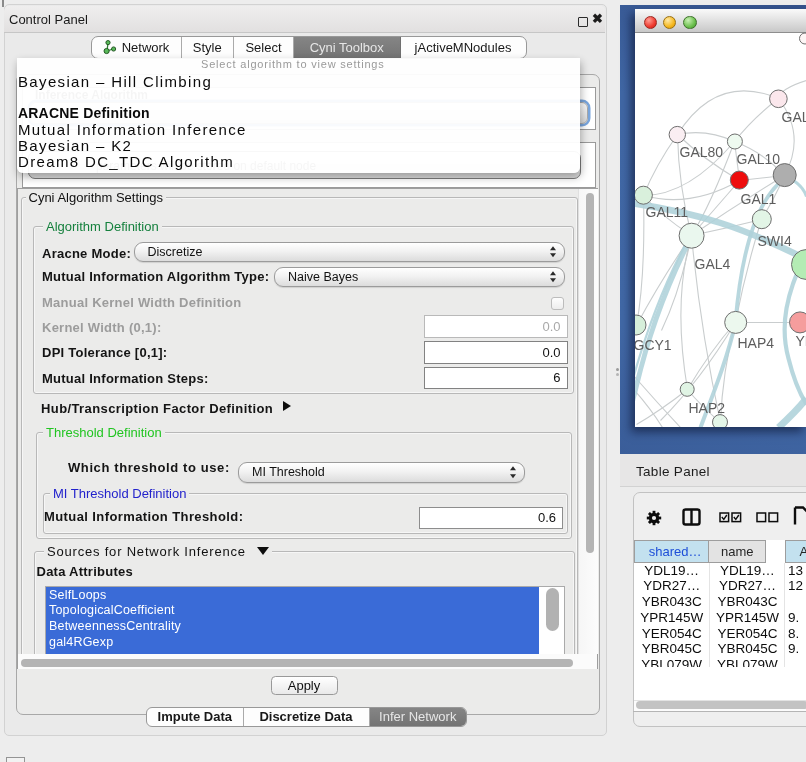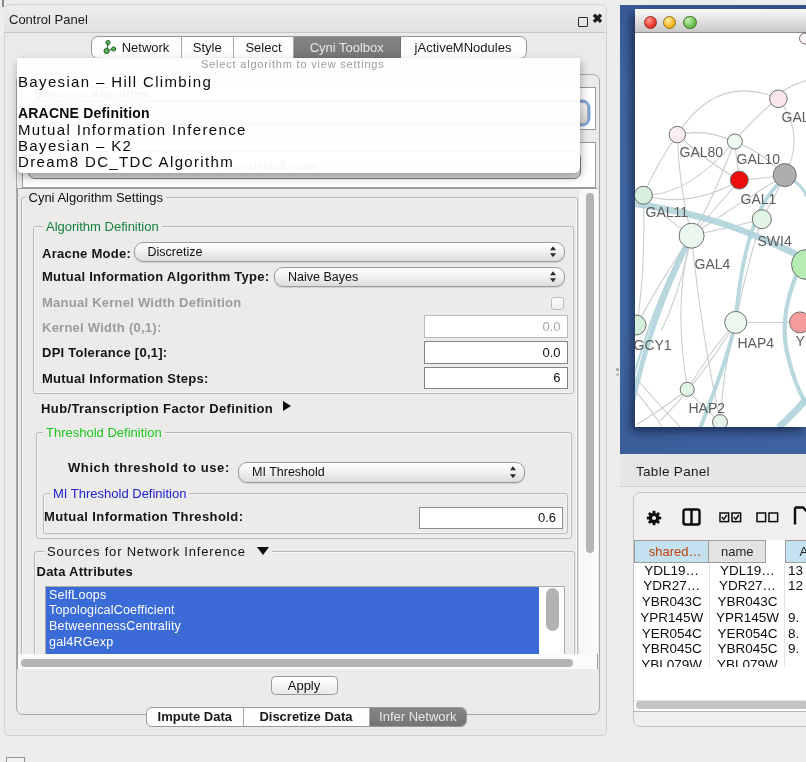--- a/index.html
+++ b/index.html
@@ -282,21 +282,21 @@
         <rect x="124" y="13" width="8.6" height="8.6"></rect>
         <rect x="136" y="13" width="8.6" height="8.6"></rect>
       </g>
 
       <path d="M162,7.5 h8 l5,5 v12" fill="none" stroke="#0d0d0d" stroke-width="2.4"></path>
       <path d="M162,7.5 v17" fill="none" stroke="#0d0d0d" stroke-width="2.4"></path>
     </svg>
 
     <div class="abs" style="left:634px;top:539.5px;width:172px;height:160px;background:#fff;"></div>
 
-    <div class="abs" style="left:634px;top:539.5px;width:75.3px;height:23px;background:#c3e1ef;border:1px solid #9d9d9d;box-sizing:border-box;display:flex;align-items:center;justify-content:center;font-size:13px;color:#c2410c;padding-left:7px;">shared…</div>
+    <div class="abs" style="left:634px;top:539.5px;width:75.3px;height:23px;background:#c3e1ef;border:1px solid #9d9d9d;box-sizing:border-box;display:flex;align-items:center;justify-content:center;font-size:13px;color:#1d4ed8;padding-left:7px;">shared…</div>
     <div class="abs" style="left:708.3px;top:539.5px;width:58px;height:23px;background:#e3e3e3;border:1px solid #9d9d9d;box-sizing:border-box;display:flex;align-items:center;justify-content:center;font-size:13px;color:#262626;">name</div>
     <div class="abs" style="left:784.6px;top:539.5px;width:22px;height:23px;background:#c3e1ef;border:1px solid #9d9d9d;box-sizing:border-box;font-size:13px;color:#262626;padding-left:14px;line-height:21px;">A</div>
 
     <div class="abs" style="left:634px;top:562.5px;width:172px;height:104px;overflow:hidden;background:#fff;">
       <div style="position:absolute;left:0;top:0;width:75.3px;text-align:center;font-size:13.5px;color:#0d0d0d;line-height:15.8px;">YDL19…<br>YDR27…<br>YBR043C<br>YPR145W<br>YER054C<br>YBR045C<br>YBL079W<br>YLR345W<br>YIL053C</div>
       <div style="position:absolute;left:75.3px;top:0;width:76.3px;text-align:center;font-size:13.5px;color:#0d0d0d;line-height:15.8px;">YDL19…<br>YDR27…<br>YBR043C<br>YPR145W<br>YER054C<br>YBR045C<br>YBL079W<br>YLR345W<br>YIL053C</div>
       <div style="position:absolute;left:154px;top:0;width:20px;font-size:13.5px;color:#0d0d0d;line-height:15.8px;">13<br>12<br>&nbsp;<br>9.<br>8.<br>9.<br>&nbsp;<br>9.<br>9.</div>
       <div style="position:absolute;left:74.8px;top:0;width:1px;height:137px;background:#e4e4e4;"></div>
       <div style="position:absolute;left:150.1px;top:0;width:1px;height:137px;background:#e4e4e4;"></div>
     </div>

